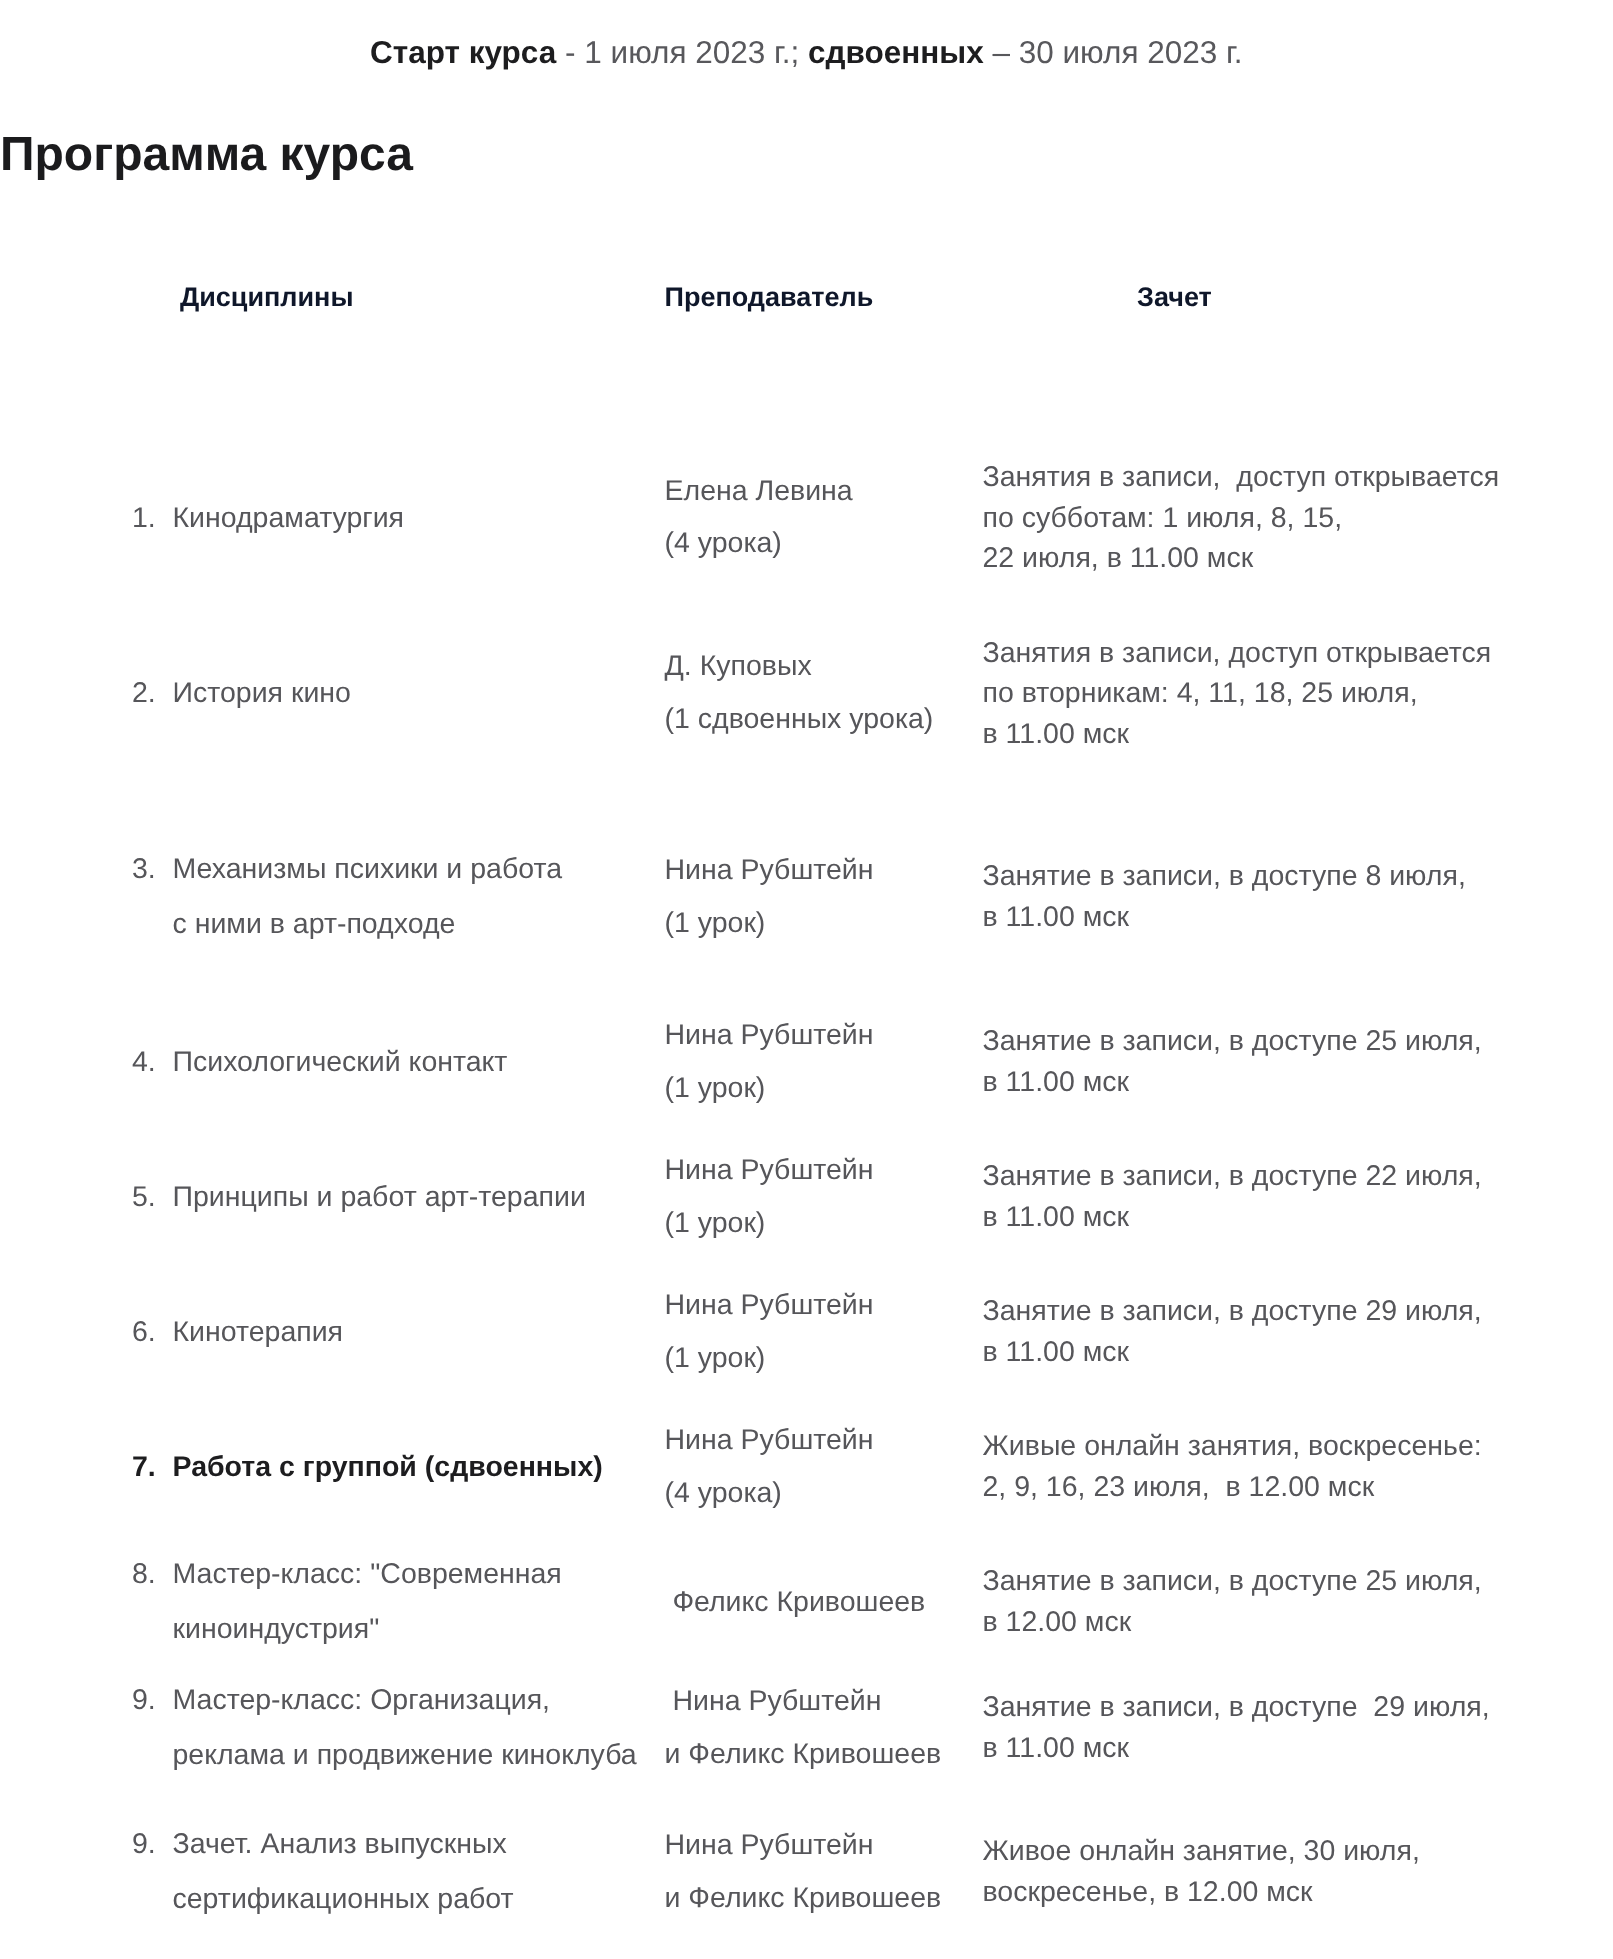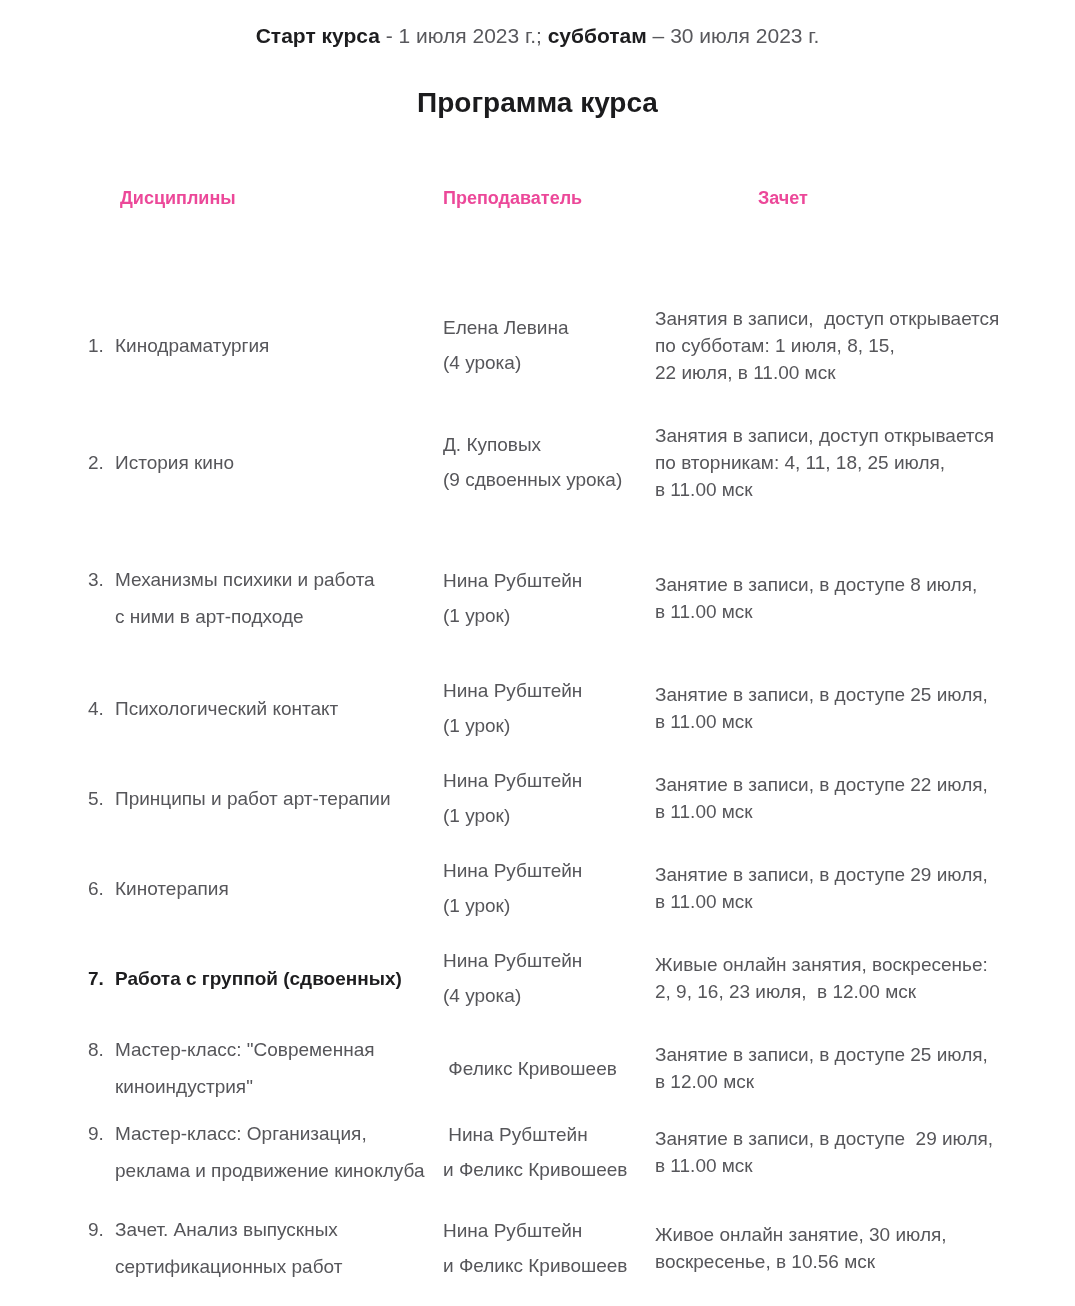--- a/index.html
+++ b/index.html
@@ -22,22 +22,21 @@
   }
   .course-dates .seg-bold {
     font-weight: bold;
     color: #1d1d1f;
   }
   .course-dates .seg { white-space: pre-wrap; margin-top: 40px; }
 
   
   .page-title {
     margin-top: 36px;
-    text-align: center;
-    font-size: 28px;
+    font-size: 32px;
     line-height: 33px;
     font-weight: bold;
     color: #1b1b1d;
   }
 
   
   table.program {
     margin-left: 88px;
     margin-top: 69px;
     width: 987px;
@@ -48,21 +47,21 @@
   col.c-teach { width: 212px; }
   col.c-dates { width: 420px; }
 
   thead th {
     height: 28px;
     vertical-align: top;
     text-align: left;
     font-size: 18px;
     line-height: 21px;
     font-weight: bold;
-    color: #ec4899;
+    color: #0f172a;
   }
   thead th.h-disc { padding-left: 32px; }
   thead th.h-dates { padding-left: 103px; }
 
   tbody td {
     vertical-align: middle;
     font-size: 19px;
   }
   td.cell-disc { line-height: 37px; padding-right: 16px; }
   td.cell-teach { line-height: 35px; padding-right: 8px; }
@@ -98,21 +97,21 @@
   tr.row-bold td.cell-disc .disc-text {
     font-weight: bold;
     color: #1d1d1f;
   }
 </style>
 </head>
 <body>
 
 <div class="page">
 
-  <p class="course-dates"><span class="seg seg-bold">Старт курса</span><span class="seg"> - 1 июля 2023 г.; </span><span class="seg seg-bold">субботам</span><span class="seg"> – 30 июля 2023 г.</span></p>
+  <p class="course-dates"><span class="seg seg-bold">Старт курса</span><span class="seg"> - 1 июля 2023 г.; </span><span class="seg seg-bold">сдвоенных</span><span class="seg"> – 30 июля 2023 г.</span></p>
 
   <h1 class="page-title">Программа курса</h1>
 
   <table class="program">
     <colgroup>
       <col class="c-disc">
         <col class="c-teach">
         <col class="c-dates">
     </colgroup>
     <thead>
@@ -137,21 +136,21 @@
 22 июля, в 11.00 мск</span></td>
       </tr>
       <tr>
         <td class="cell-disc">
           <div class="disc-wrap">
             <span class="row-num">2.</span>
             <span class="disc-text">История кино</span>
           </div>
         </td>
         <td class="cell-teach"><span class="teach-text">Д. Куповых
-(9 сдвоенных урока)</span></td>
+(1 сдвоенных урока)</span></td>
         <td class="cell-dates"><span class="dates-text">Занятия в записи, доступ открывается
 по вторникам: 4, 11, 18, 25 июля,
 в 11.00 мск</span></td>
       </tr>
       <tr>
         <td class="cell-disc">
           <div class="disc-wrap">
             <span class="row-num">3.</span>
             <span class="disc-text">Механизмы психики и работа
 с ними в арт-подходе</span>
@@ -239,17 +238,17 @@
         <td class="cell-disc">
           <div class="disc-wrap">
             <span class="row-num">9.</span>
             <span class="disc-text">Зачет. Анализ выпускных
 сертификационных работ</span>
           </div>
         </td>
         <td class="cell-teach"><span class="teach-text">Нина Рубштейн
 и Феликс Кривошеев</span></td>
         <td class="cell-dates"><span class="dates-text">Живое онлайн занятие, 30 июля,
-воскресенье, в 10.56 мск</span></td>
+воскресенье, в 12.00 мск</span></td>
       </tr>
     </tbody>
   </table>
 </div>
 
 </body></html>

